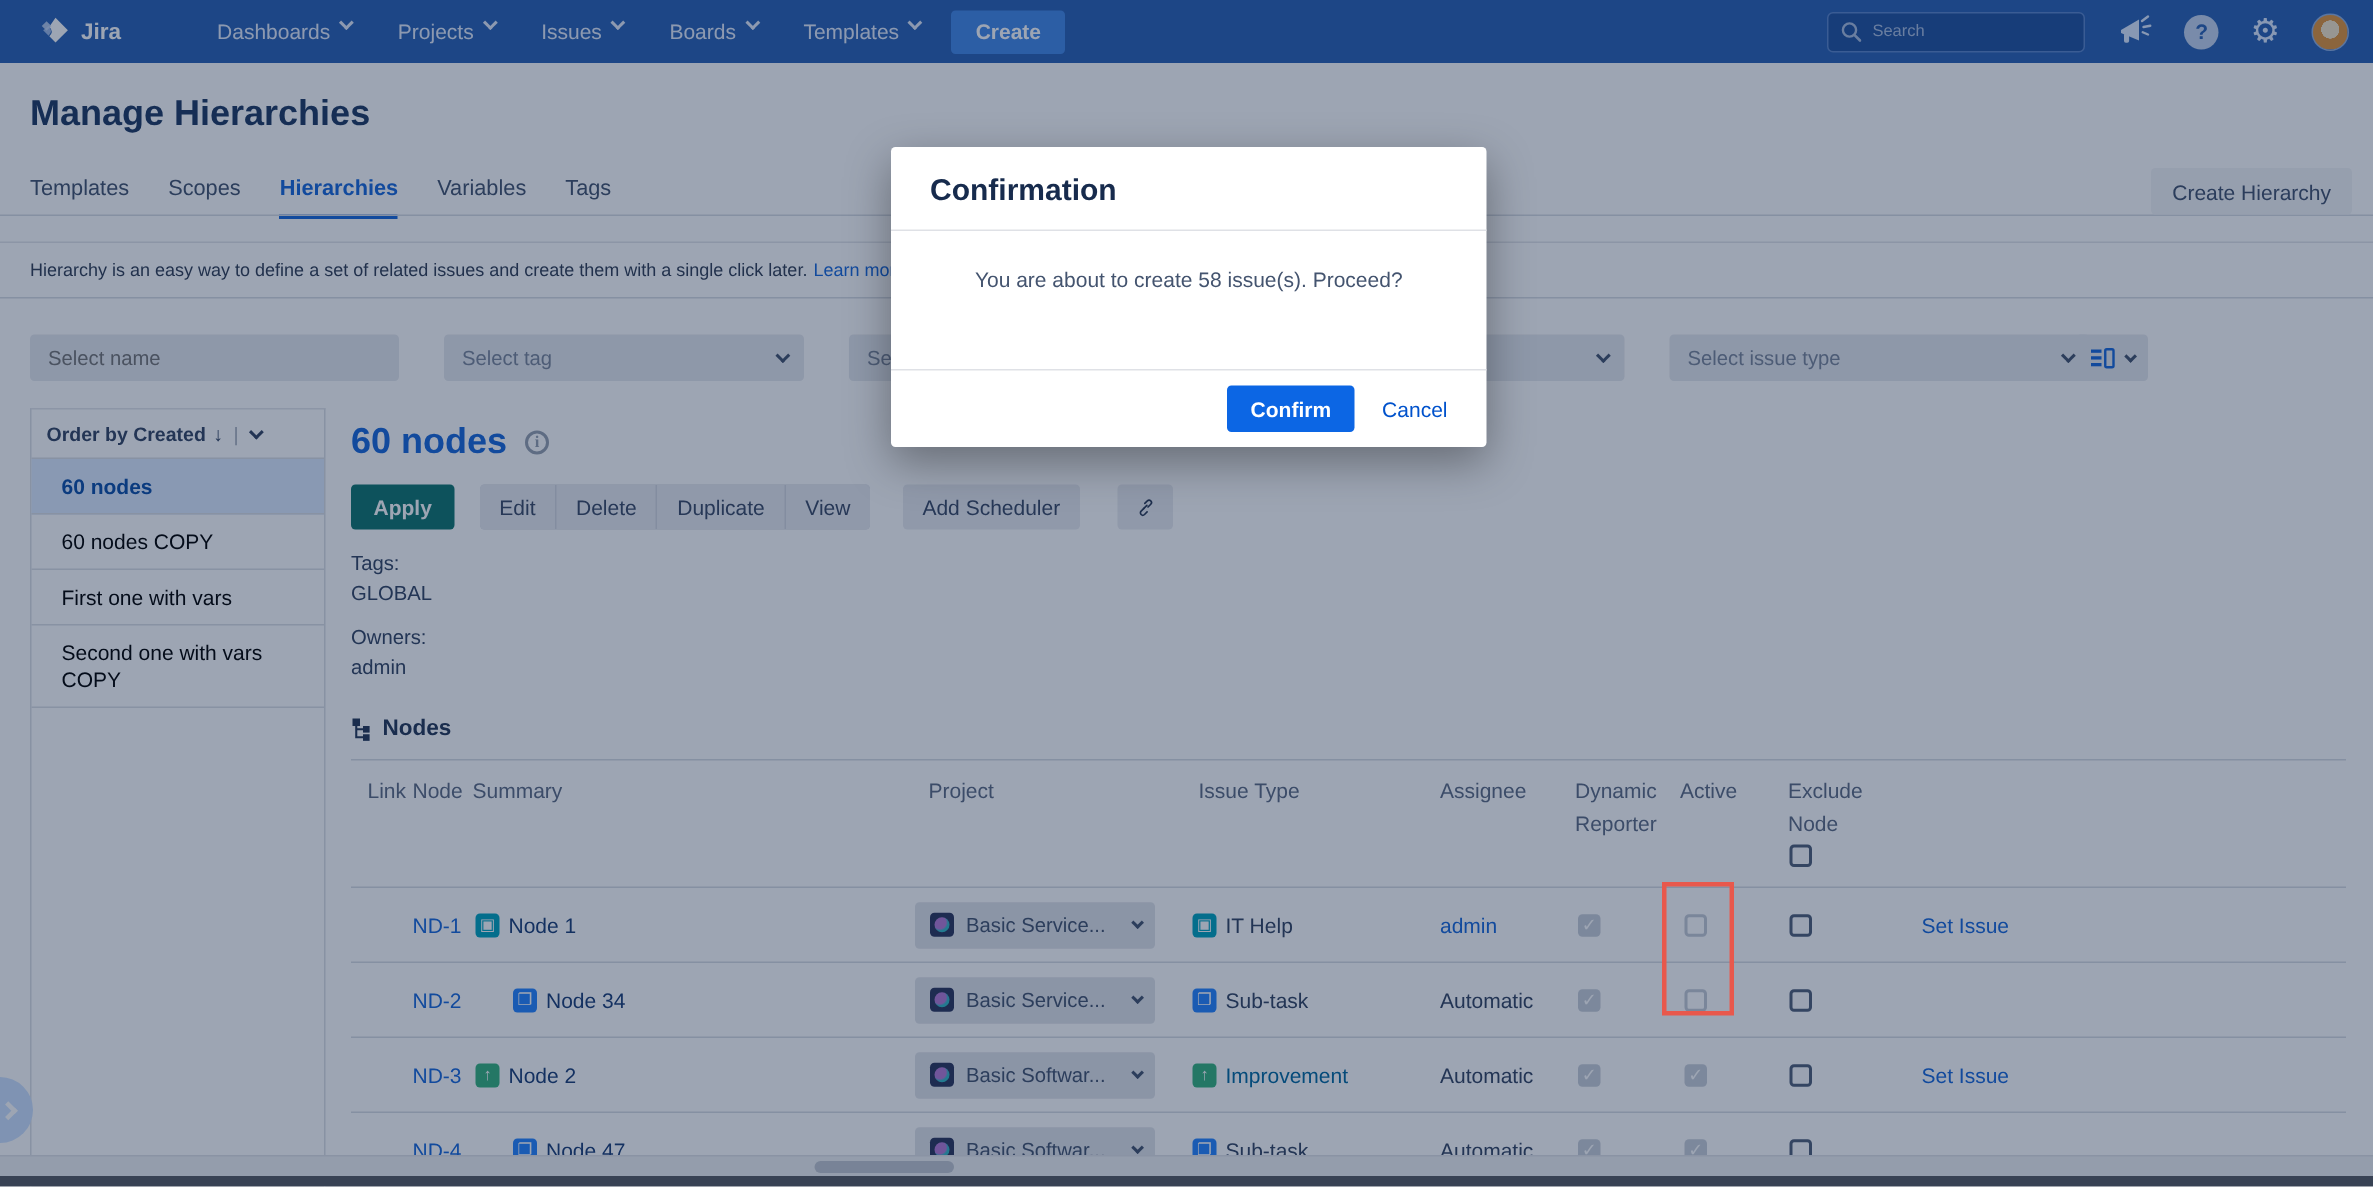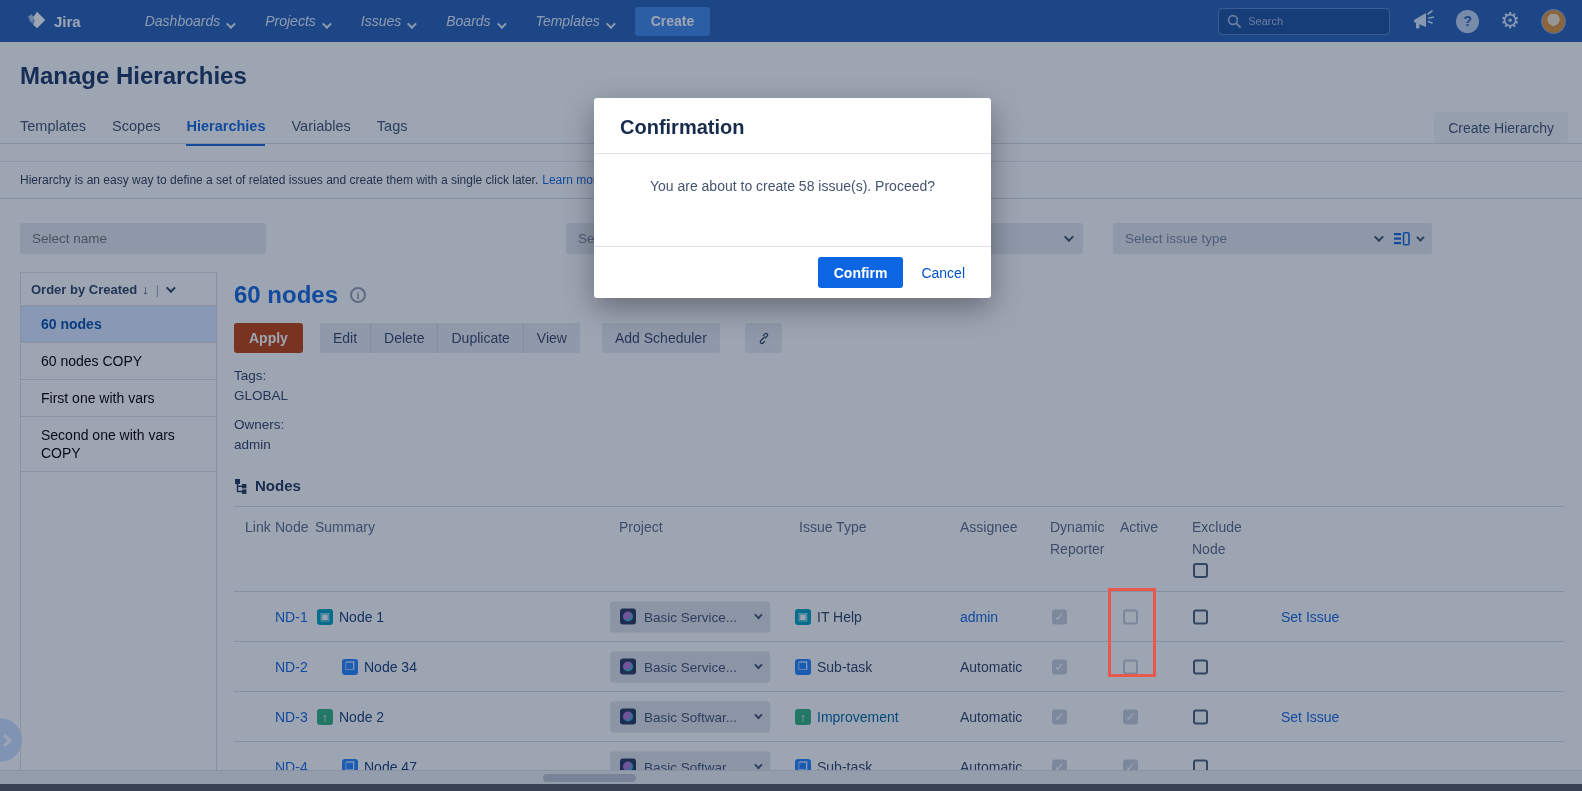--- a/index.html
+++ b/index.html
@@ -3,21 +3,21 @@
 <meta charset="utf-8">
 <style>
   * { box-sizing: border-box; margin: 0; padding: 0; }
   html,body { width:1582px; height:791px; overflow:hidden; }
   body { font-family:"Liberation Sans", sans-serif; background:#fff; position:relative; color:#172B4D; }
 
   
   .topnav { position:absolute; left:0; top:0; width:1582px; height:42px; background:#2A62B4; display:flex; align-items:center; z-index:1; }
   .brand { display:flex; align-items:center; gap:6px; margin-left:26px; color:#fff; font-size:15px; font-weight:bold; }
   .nav-menus { display:flex; align-items:center; margin-left:52px; gap:8px; }
-  .nav-item { color:#E4ECFB; font-size:14px; padding:6px 12px; display:flex; align-items:flex-end; gap:6px; cursor:pointer;font-style:italic; }
+  .nav-item { color:#E4ECFB; font-size:14px; padding:6px 12px; display:flex; align-items:flex-start; gap:6px; cursor:pointer; }
   .chev { width:7px; height:7px; border-right:2px solid currentColor; border-bottom:2px solid currentColor; transform:rotate(45deg) translateY(-2px); display:inline-block; }
   .create-btn { background:#4489E8; color:#fff; font-size:14px; font-weight:bold; border:none; border-radius:3px; height:29px; padding:0 16px; margin-left:10px; cursor:pointer; }
   .nav-right { margin-left:auto; display:flex; align-items:center; gap:21px; margin-right:16px; }
   .searchbox { width:172px; height:27px; background:#20529E; border:1px solid #5B86CC; border-radius:4px; display:flex; align-items:center; padding:0 8px; gap:7px; }
   .searchbox input { background:transparent; border:none; outline:none; color:#DCE6F7; font-size:11px; width:120px; font-family:inherit; }
   .searchbox input::placeholder { color:#A9BEE0; }
   .help-circle { width:23px; height:23px; border-radius:50%; background:#C3D4F0; color:#2A62B4; font-weight:bold; font-size:14px; display:flex; align-items:center; justify-content:center; }
   .gear { color:#DCE9FF; font-size:22px; line-height:22px; }
   .avatar { width:25px; height:25px; border-radius:50%; background:radial-gradient(circle at 50% 42%, #F6E7C8 0 34%, #E2953B 35% 75%, #B06A21 76%); border:1px solid #8FB0E2; }
 
@@ -50,21 +50,21 @@
   .sb-pager { border-top:1px solid #DCDFE5; padding:14px 10px 14px 22px; font-size:14px; color:#2B3A55; }
   .sb-pager b { font-weight:bold; }
 
   
   .content { position:absolute; left:234px; top:272px; width:1330px; }
   .h2row { position:absolute; left:0; top:9px; display:flex; align-items:center; gap:12px; }
   .h2row h2 { font-size:24px; font-weight:bold; color:#1868DB; }
   .info-icon { width:16px; height:16px; border-radius:50%; border:2px solid #97A0AF; color:#97A0AF; font-size:11px; font-weight:bold; display:flex; align-items:center; justify-content:center; font-family:"Liberation Serif", serif; }
   .toolbar { position:absolute; left:0; top:51px; display:flex; align-items:center; }
   .btn { height:30px; background:#E9EBF0; color:#3B4A66; border:none; border-radius:3px; font-size:14px; font-family:inherit; padding:0 13px; cursor:pointer; }
-  .btn.primary { background:#c2410c; color:#fff; font-weight:bold; padding:0 15px; }
+  .btn.primary { background:#0f766e; color:#fff; font-weight:bold; padding:0 15px; }
   .btn-group { display:flex; gap:1px; margin-left:17px; background:#D4D8E0; border-radius:3px; }
   .btn-group .btn { border-radius:0; }
   .btn-group .btn:first-child { border-radius:3px 0 0 3px; }
   .btn-group .btn:last-child { border-radius:0 3px 3px 0; }
   .btn.sched { margin-left:22px; }
   .btn.linkbtn { margin-left:25px; width:37px; display:flex; align-items:center; justify-content:center; }
   .tagsblock { position:absolute; left:0; top:94px; font-size:13.5px; color:#344563; line-height:20px; }
   .tagsblock .pair { margin-bottom:9px; }
 
   .nodes-title { position:absolute; left:0; top:205px; display:flex; align-items:center; gap:6px; font-size:15px; font-weight:bold; color:#253858; }
@@ -176,20 +176,24 @@
 <div class="tabs-divider"></div>
 <button class="create-hier">Create Hierarchy</button>
 
 <div class="banner">
   <span>Hierarchy is an easy way to define a set of related issues and create them with a single click later.</span>
   <a>Learn more</a>
 </div>
 
 <div class="filters">
   <input class="f-input" style="left: 20px; width: 246px;" placeholder="Select name">
+  <div class="f-select" style="left:296px; width:240px;">
+    <span>Select tag</span>
+    <span class="chev"></span>
+  </div>
   <div class="f-select" style="left:566px; width:240px;">
     <span>Select</span>
     <span class="chev"></span>
   </div>
   <div class="f-select" style="left:843px; width:240px;">
     <span></span>
     <span class="chev"></span>
   </div>
   <div class="f-select" style="left:1113px; width:280px;gap:44px;">
     <span>Select issue type</span>

